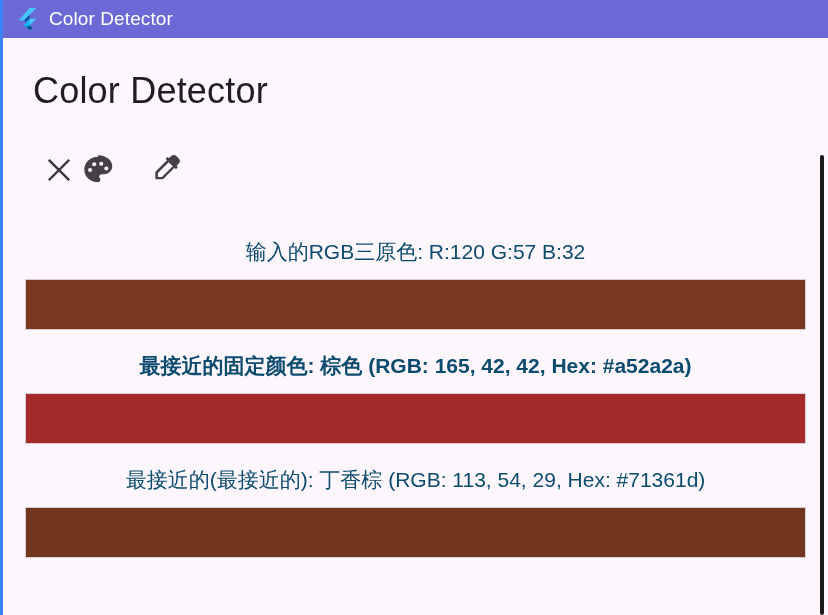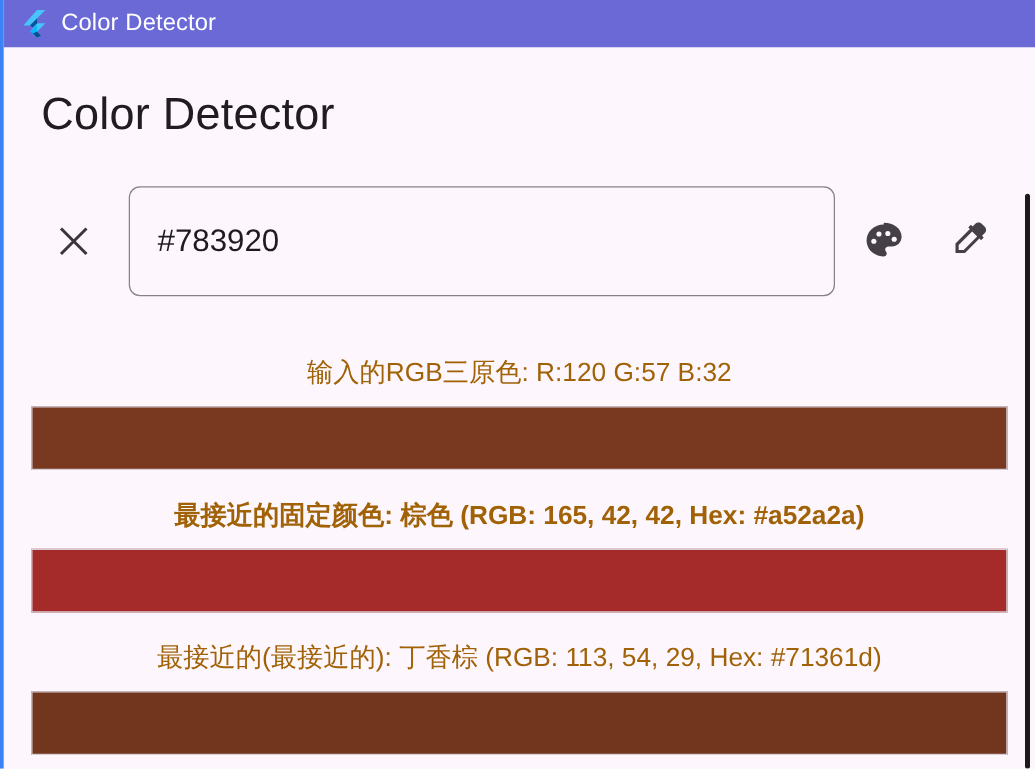--- a/index.html
+++ b/index.html
@@ -104,21 +104,21 @@
     align-items: center;
     justify-content: center;
     cursor: pointer;
   }
   #palette-icon-btn { margin-right: 28px; }
 
   
   .result-label {
     text-align: center;
     font-size: 21px;
-    color: #a16207;
+    color: #0c4a6e;
     white-space: nowrap;
   }
   #label-input-rgb   { margin-top: 47px; }
   #label-fixed-color { margin-top: 22px; font-weight: bold; }
   #label-china-color { margin-top: 22px; }
 
   .swatch {
     height: 51px;
     margin: 13px 22px 0 22px;
     border: 1px solid #d6cdd6;
@@ -162,21 +162,20 @@
     <h1 id="page-title">Color Detector</h1>
 
     <div id="input-row">
 
       <span id="clear-icon">
         <svg width="30" height="30" viewBox="0 0 24 24">
           <path d="M4.5 4.5 L19.5 19.5 M19.5 4.5 L4.5 19.5" stroke="#3a343c" stroke-width="1.9" stroke-linecap="square" fill="none"></path>
         </svg>
       </span>
 
-      <input id="hex-input" type="text" value="#783920" placeholder="#783920" style="">
 
       <span id="palette-icon-btn" class="tool-icon">
         <svg width="34" height="34" viewBox="0 0 24 24">
           <path d="M12 2.6C6.6 2.6 2.3 6.6 2.3 11.6c0 5 4.3 9 9.7 9 0.95 0 1.7-0.75 1.7-1.7
                    0-0.45-0.17-0.83-0.45-1.13-0.27-0.3-0.44-0.68-0.44-1.1 0-0.95 0.77-1.72 1.72-1.72h2.03
                    c3.05 0 5.52-2.47 5.52-5.52 0-4.35-4.4-7.83-10.08-7.83z" fill="#453f47"></path>
           <circle cx="6.4" cy="12.0" r="1.45" fill="#fdf7fd"></circle>
           <circle cx="9.3" cy="7.9" r="1.45" fill="#fdf7fd"></circle>
           <circle cx="14.3" cy="7.6" r="1.45" fill="#fdf7fd"></circle>
           <circle cx="17.9" cy="10.9" r="1.45" fill="#fdf7fd"></circle>

